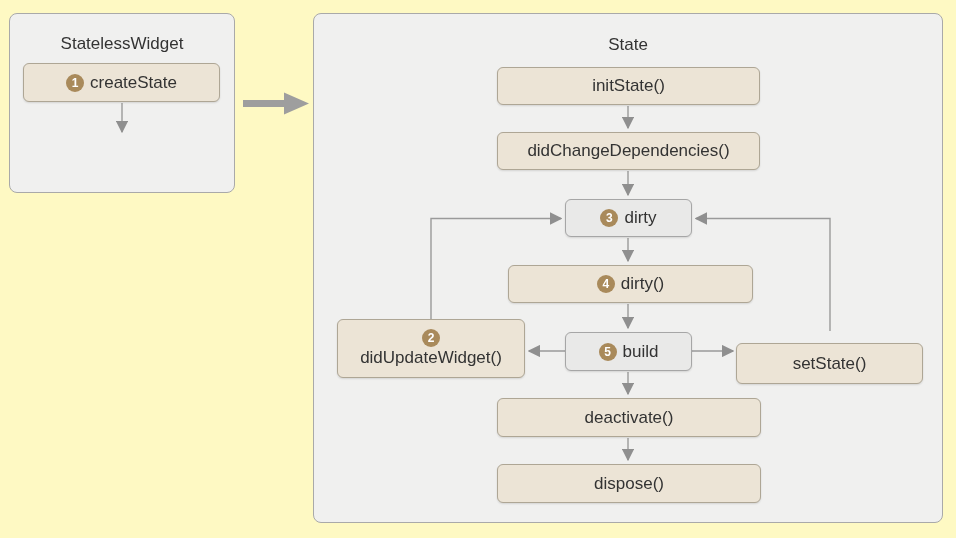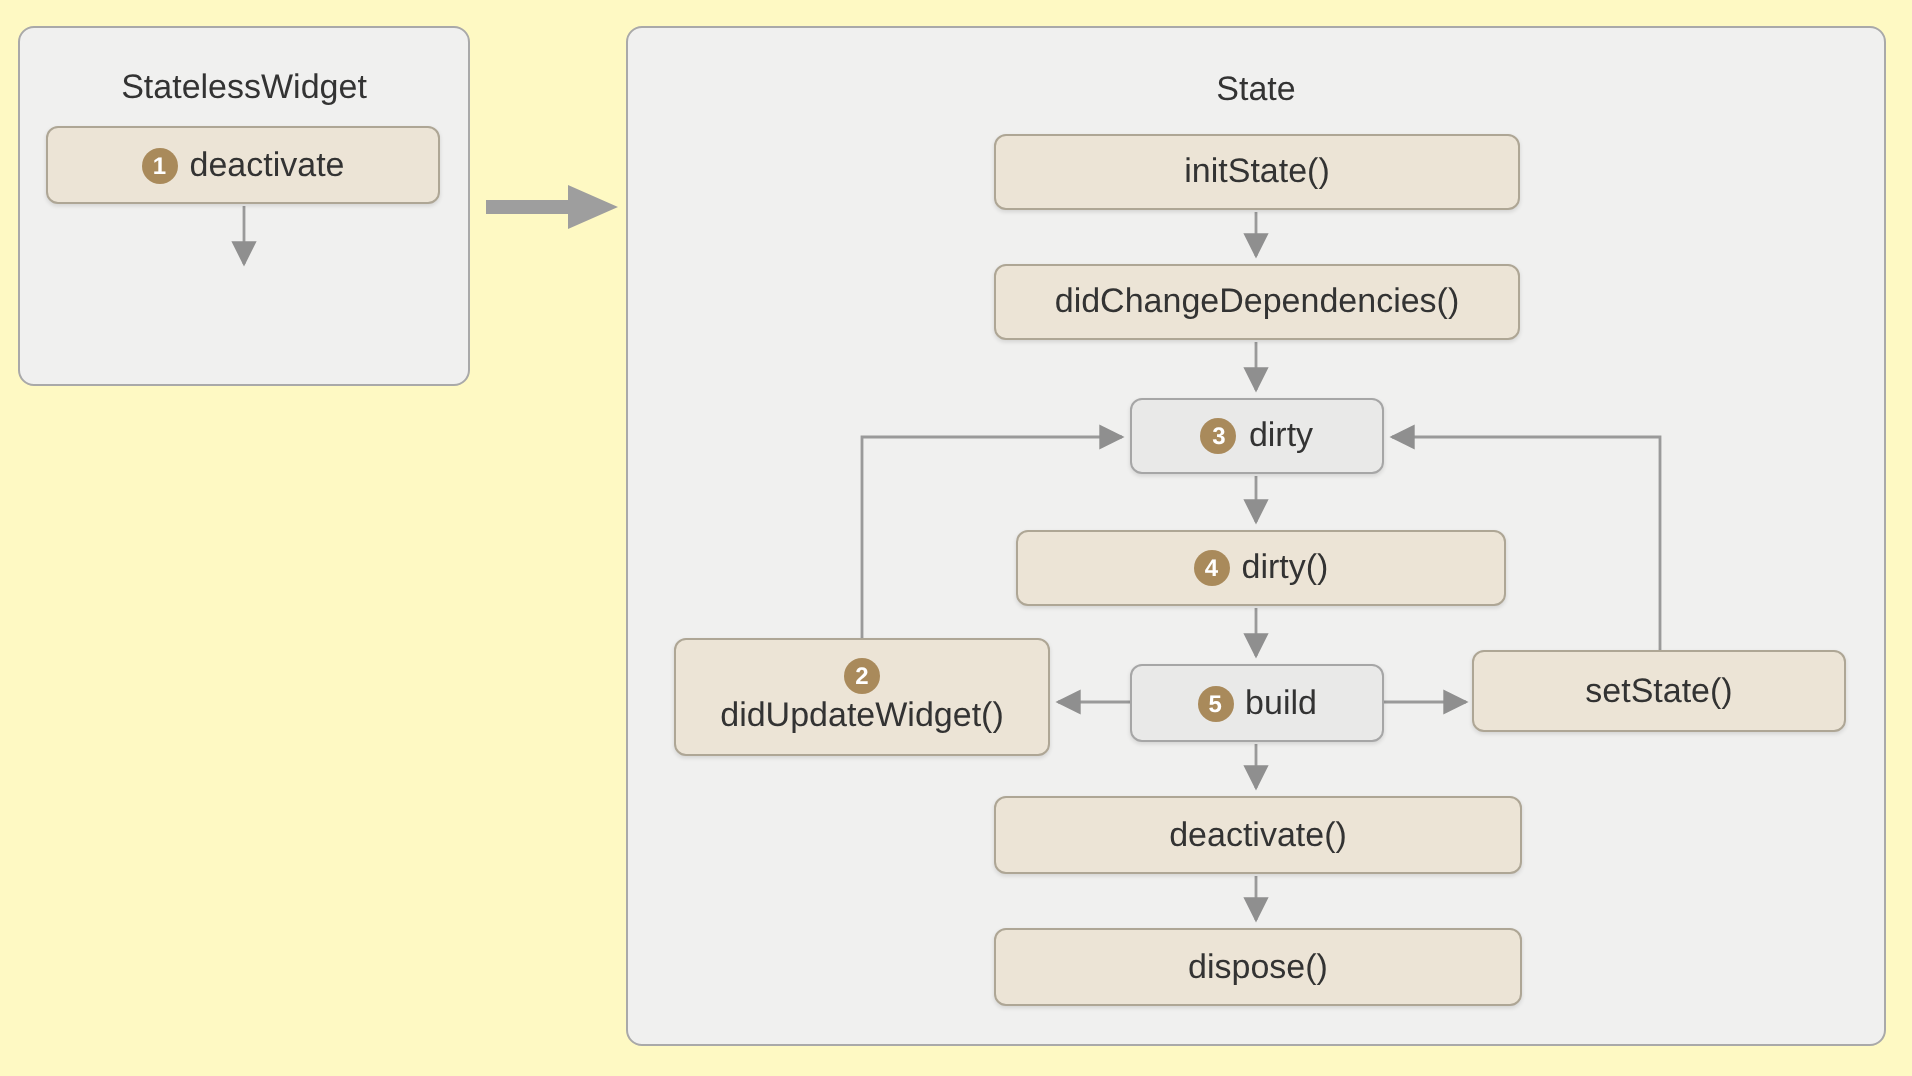--- a/index.html
+++ b/index.html
@@ -61,21 +61,21 @@
       <path d="M565,351 L529,351" marker-end="url(#ah)"></path>
       <path d="M692,351 L733,351" marker-end="url(#ah)"></path>
       <path d="M431,319 L431,218.5 L561,218.5" marker-end="url(#ah)"></path>
       <path d="M830,331 L830,218.5 L696,218.5" marker-end="url(#ah)"></path>
     </g>
     <polygon points="243,100 284,100 284,92.5 309,103.5 284,114.5 284,107 243,107" fill="#9e9e9e"></polygon>
   </svg>
 
   <div class="node beige" style="left:23px;top:63px;width:197px;height:39px">
     <span class="badge">1</span>
-    <span>deactivate</span>
+    <span>createState</span>
   </div>
 
 
   <div class="node beige" style="left:497px;top:132px;width:263px;height:38px">
     <span>didChangeDependencies()</span>
   </div>
 
   <div class="node beige" style="left:497px;top:67px;width:263px;height:38px">
     <span>initState()</span>
   </div>
@@ -93,21 +93,21 @@
   <div class="node beige twoline" style="left:337px;top:319px;width:188px;height:59px">
     <span class="badge">2</span>
     <span>didUpdateWidget()</span>
   </div>
 
   <div class="node gray" style="left:565px;top:332px;width:127px;height:39px">
     <span class="badge">5</span>
     <span>build</span>
   </div>
 
-  <div class="node beige" style="left:736px;top:325px;width:187px;height:41px">
+  <div class="node beige" style="left:736px;top:343px;width:187px;height:41px">
     <span>setState()</span>
   </div>
 
   <div class="node beige" style="left:497px;top:464px;width:264px;height:39px">
     <span>dispose()</span>
   </div>
 
   <div class="node beige" style="left:497px;top:398px;width:264px;height:39px">
     <span>deactivate()</span>
   </div>

